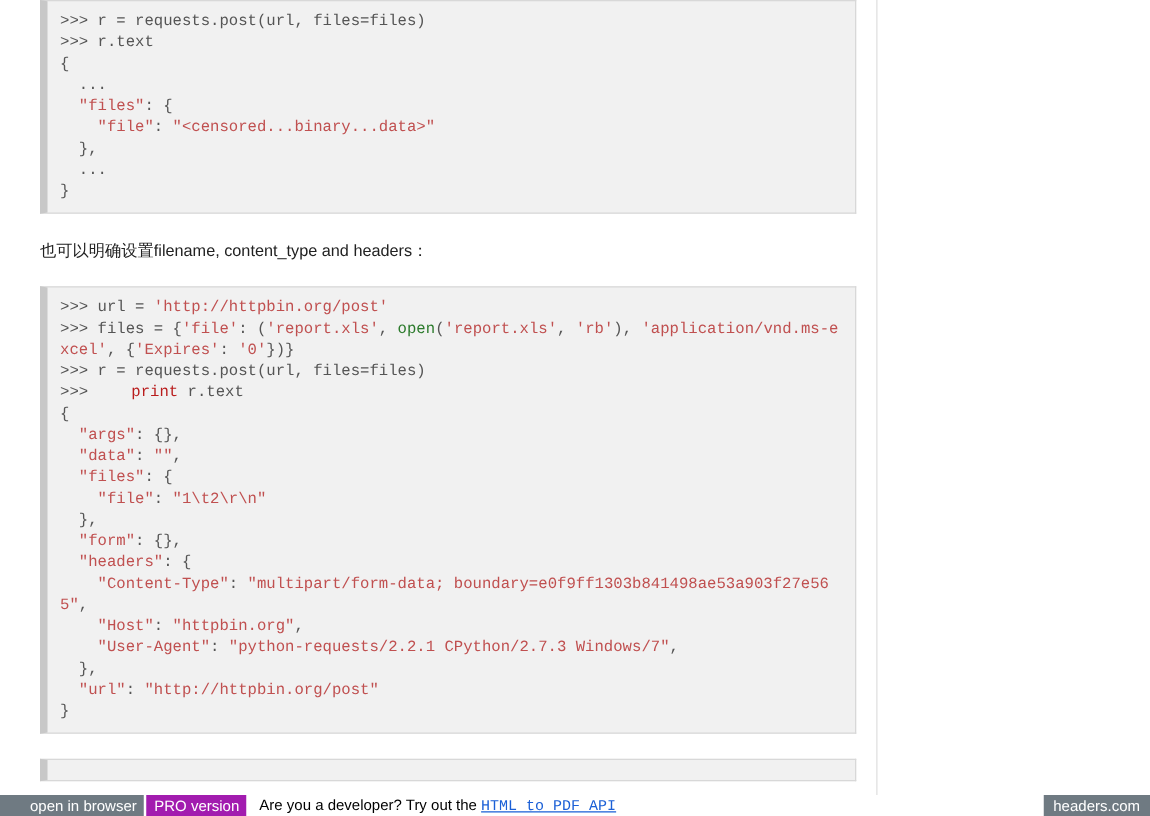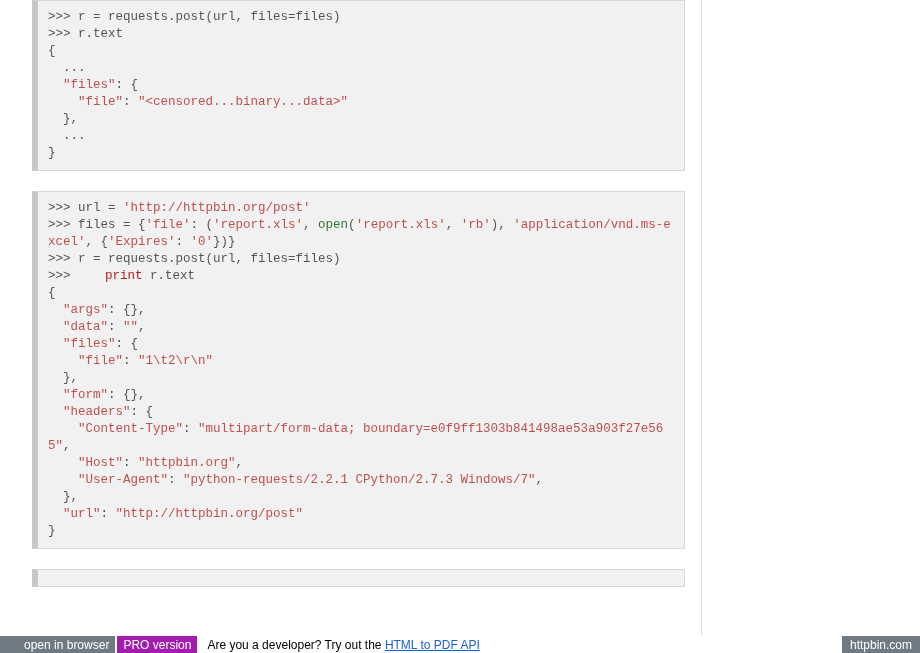--- a/index.html
+++ b/index.html
@@ -76,20 +76,21 @@
     color: #fff;
   }
   .footer-text {
     margin-left: 8px;
     color: #000;
   }
   .footer-link {
     color: #1a5fd6;
     text-decoration: underline;
     cursor: pointer;
+    font-family: Liberation Mono, monospace;
   }
   .footer-right {
     margin-left: auto;
     margin-right: 0;
   }
   .badge-pdfcrowd {
     background: #6f7a82;
     color: #fff;
     padding: 0 8px;
     height: 17px;
@@ -106,20 +107,21 @@
     <pre class="code-block"><span>&gt;&gt;&gt; r = requests.post(url, files=files)
 &gt;&gt;&gt; r.text
 {
   ...
   </span><span class="str">"files"</span><span>: {
     </span><span class="str">"file"</span><span>: </span><span class="str">"&lt;censored...binary...data&gt;"</span><span>
   },
   ...
 }</span></pre>
 
+    <p class="para">也可以明确设置filename, content_type and headers：</p>
 
     <pre class="code-block"><span>&gt;&gt;&gt; url = </span><span class="str">'http://httpbin.org/post'</span><span>
 &gt;&gt;&gt; files = {</span><span class="str">'file'</span><span>: (</span><span class="str">'report.xls'</span><span>, </span><span class="bi">open</span><span>(</span><span class="str">'report.xls'</span><span>, </span><span class="str">'rb'</span><span>), </span><span class="str">'application/vnd.ms-excel'</span><span>, {</span><span class="str">'Expires'</span><span>: </span><span class="str">'0'</span><span>})}
 &gt;&gt;&gt; r = requests.post(url, files=files)
 &gt;&gt;&gt; </span><span class="kw">print</span><span> r.text
 {
   </span><span class="str">"args"</span><span>: {},
   </span><span class="str">"data"</span><span>: </span><span class="str">""</span><span>,
   </span><span class="str">"files"</span><span>: {
     </span><span class="str">"file"</span><span>: </span><span class="str">"1\t2\r\n"</span><span>
@@ -140,15 +142,15 @@
   <div class="sidebar"></div>
 </div>
 
 <div class="footer-bar">
   <span class="badge badge-open">open in browser</span>
   <span class="badge badge-pro">PRO version</span>
   <span class="footer-text">
     <span>Are you a developer? Try out the </span><a class="footer-link">HTML to PDF API</a>
   </span>
   <span class="footer-right">
-    <span class="badge-pdfcrowd">httpbin.com</span>
+    <span class="badge-pdfcrowd">headers.com</span>
   </span>
 </div>
 
 </body></html>

